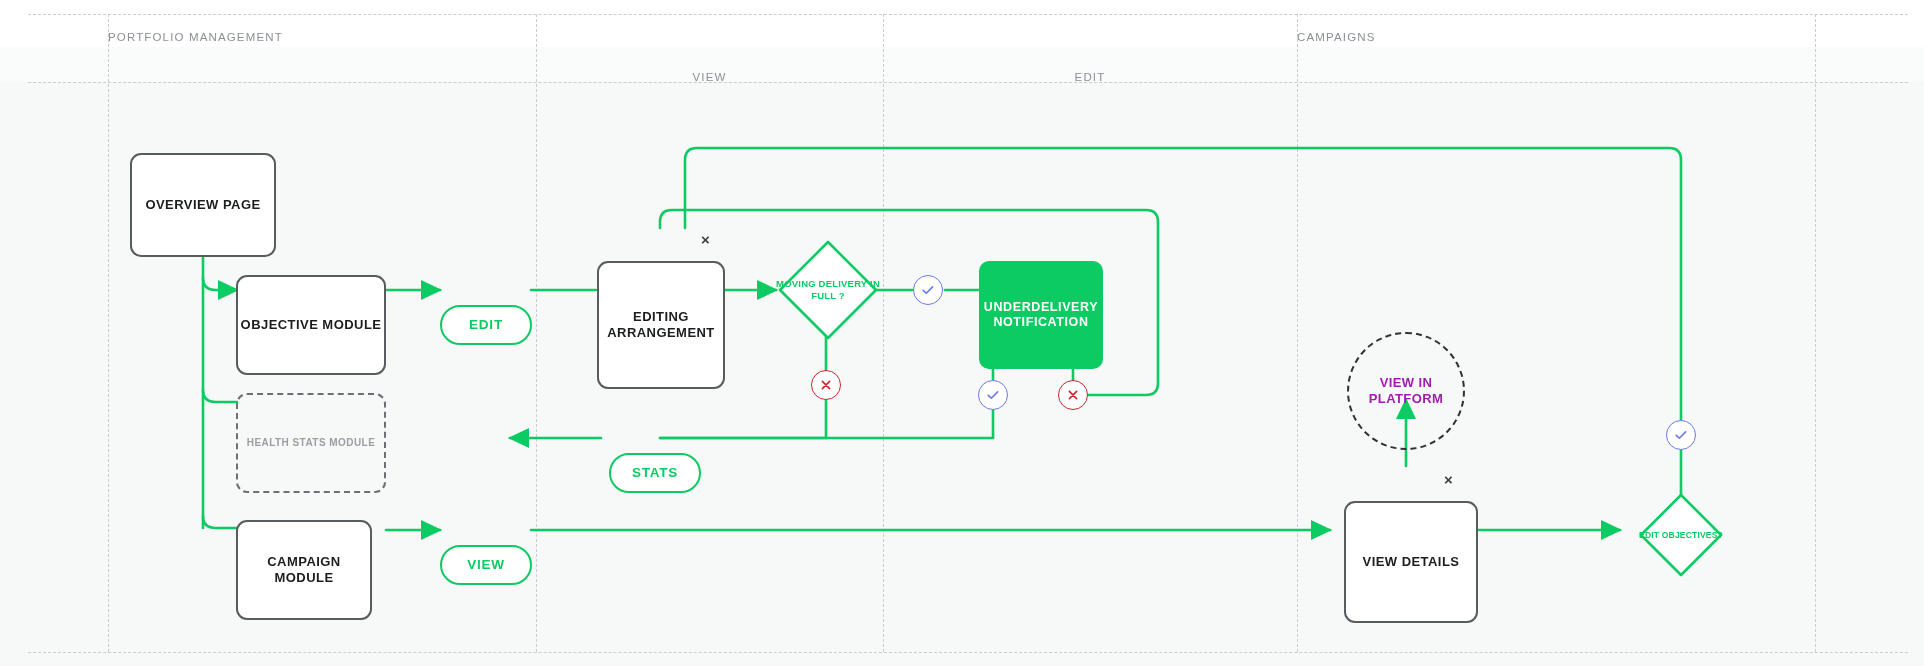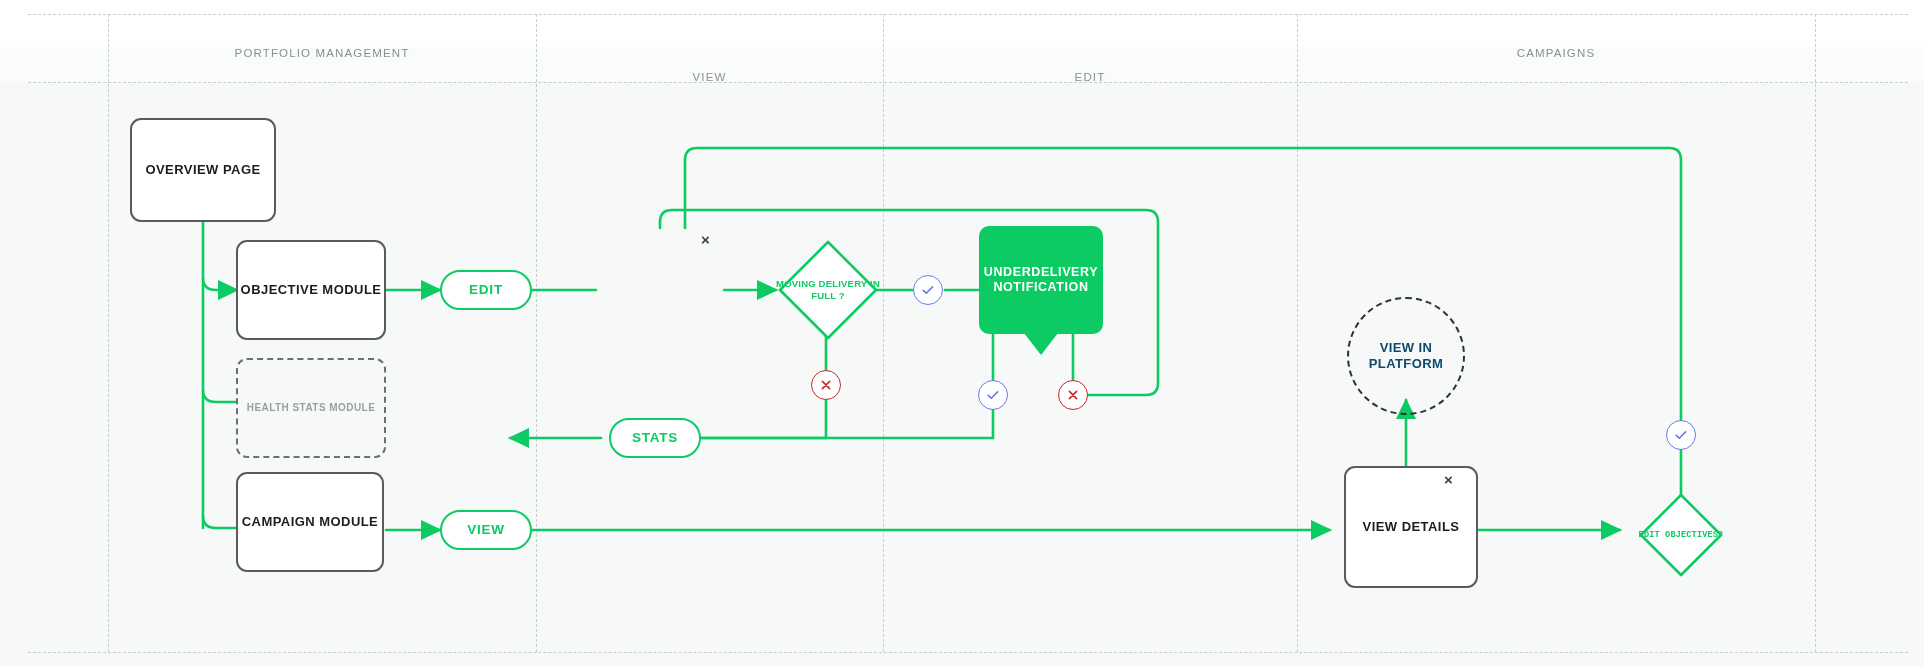--- a/index.html
+++ b/index.html
@@ -9,27 +9,25 @@
     font-family:"Liberation Sans", sans-serif;
     overflow:hidden;
     position:relative;
   }
   #canvas{position:absolute;inset:0;width:1924px;height:666px;}
   svg.wires{position:absolute;left:0;top:0;width:1924px;height:666px;pointer-events:none;}
 
   
   .lane-head{
     position:absolute;
-    text-align:center;
     color:#8b9096;
     font-size:11.5px;
     letter-spacing:1.15px;
     font-weight:400;
     white-space:nowrap;
-    margin-top:16px;
   }
   .lane-sub{
     position:absolute;
     text-align:center;
     color:#8b9096;
     font-size:11.5px;
     letter-spacing:1.15px;
     white-space:nowrap;
   }
   .band-top{position:absolute;left:0;top:0;width:1924px;height:47px;background:#ffffff;}
@@ -47,20 +45,21 @@
 
   
   .node{
     position:absolute;
     box-sizing:border-box;
     display:flex;align-items:center;justify-content:center;
     text-align:center;
     font-weight:bold;
     line-height:1.22;
     z-index:5;
+    margin-top:35px;
   }
   .card{
     background:#ffffff;
     border:2px solid #585c5e;
     border-radius:11px;
     color:#1b1d1f;
     font-size:13px;
     letter-spacing:.45px;
   }
   .card-dashed{
@@ -68,21 +67,21 @@
     border:2px dashed #6c7075;
     border-radius:11px;
     color:#9b9fa4;
     font-size:10px;
     letter-spacing:.45px;
   }
   .circle-dashed{
     background:transparent;
     border:2.2px dashed #2f3234;
     border-radius:50%;
-    color:#0c4a6e;
+    color:#a21caf;
     font-size:13px;
     letter-spacing:.4px;
   }
   .pill{
     background:#ffffff;
     border:2px solid #0ccb63;
     border-radius:999px;
     color:#0ccb63;
     font-size:13.5px;
     letter-spacing:.8px;
@@ -214,28 +213,29 @@
       <path d="M1681,495 L1681,448"></path>
     </g>
   </svg>
 
   <div class="node card" style="left:130px;top:118px;width:146px;height:104px;">OVERVIEW PAGE</div>
 
   <div class="node card" style="left:236px;top:240px;width:150px;height:100px;">OBJECTIVE MODULE</div>
 
   <div class="node card-dashed" style="left:236px;top:358px;width:150px;height:100px;">HEALTH STATS MODULE</div>
 
-  <div class="node card" style="left:236px;top:472px;width:148px;height:100px;">CAMPAIGN MODULE</div>
+  <div class="node card" style="left:236px;top:485px;width:136px;height:100px;">CAMPAIGN MODULE</div>
 
   <div class="node pill" style="left:440px;top:270px;width:92px;height:40px;">EDIT</div>
 
   <div class="node pill" style="left:440px;top:510px;width:92px;height:40px;">VIEW</div>
 
   <div class="node pill" style="left:609px;top:418px;width:92px;height:40px;">STATS</div>
 
+  <div class="node card" style="left:597px;top:226px;width:128px;height:128px;">EDITING ARRANGEMENT</div>
   <div class="close-x" style="left:701px;top:232px;">×</div>
 
   <div class="diamond-wrap" style="left:776px;top:238px;width:104px;height:104px;">
     <svg width="104" height="104" viewBox="0 0 104 104">
       <polygon points="52,4 100,52 52,100 4,52" fill="#ffffff" stroke="#0ccb63" stroke-width="2.6" stroke-linejoin="round"></polygon>
     </svg>
     <div class="dlabel" style="font-size:9.5px;">MOVING DELIVERY IN FULL ?</div>
   </div>
 
   <div class="marker ok" style="left:913px;top:275px;width:30px;height:30px;">
@@ -267,21 +267,21 @@
 
   <div class="node circle-dashed" style="left:1347px;top:297px;width:118px;height:118px;">VIEW IN PLATFORM</div>
 
   <div class="node card" style="left:1344px;top:466px;width:134px;height:122px;">VIEW DETAILS</div>
   <div class="close-x" style="left:1444px;top:472px;">×</div>
 
   <div class="diamond-wrap" style="left:1638px;top:492px;width:86px;height:86px;">
     <svg width="86" height="86" viewBox="0 0 86 86">
       <polygon points="43,3 83,43 43,83 3,43" fill="#ffffff" stroke="#0ccb63" stroke-width="2.6" stroke-linejoin="round"></polygon>
     </svg>
-    <div class="dlabel" style="font-size:8.5px;font-family:Liberation Mono, monospace;">EDIT OBJECTIVES?</div>
+    <div class="dlabel" style="font-size:8.5px;">EDIT OBJECTIVES?</div>
   </div>
 
   <div class="marker ok" style="left:1666px;top:420px;width:30px;height:30px;">
     <svg width="16" height="16" viewBox="0 0 16 16">
       <path d="M3.2,8.3 L6.3,11.2 L12.6,4.9" fill="none" stroke="#6b7ae8" stroke-width="1.6" stroke-linecap="round" stroke-linejoin="round"></path>
     </svg>
   </div>
 
 </div>
 

